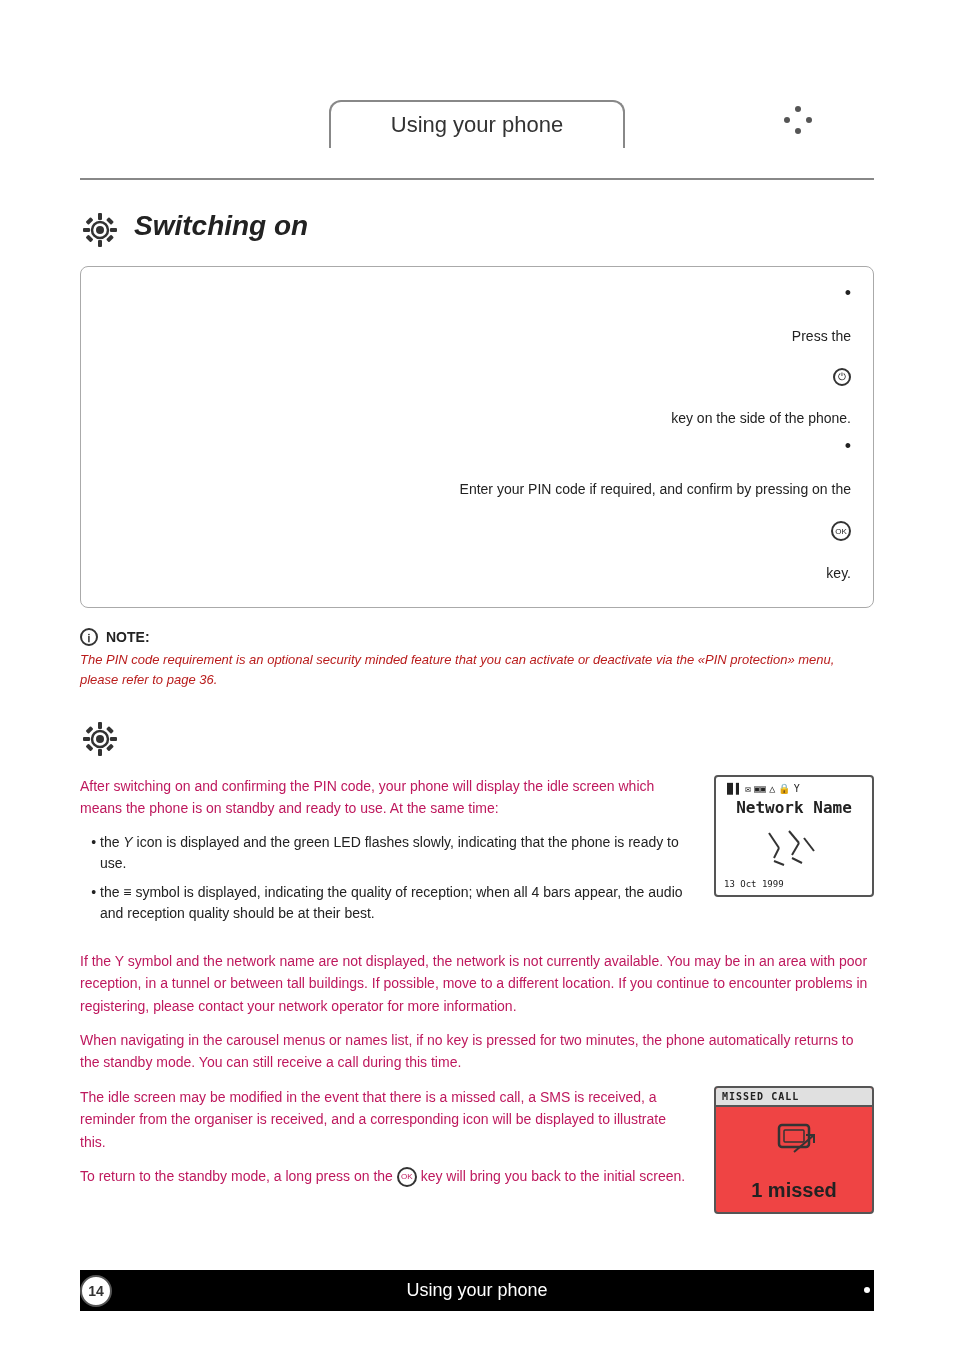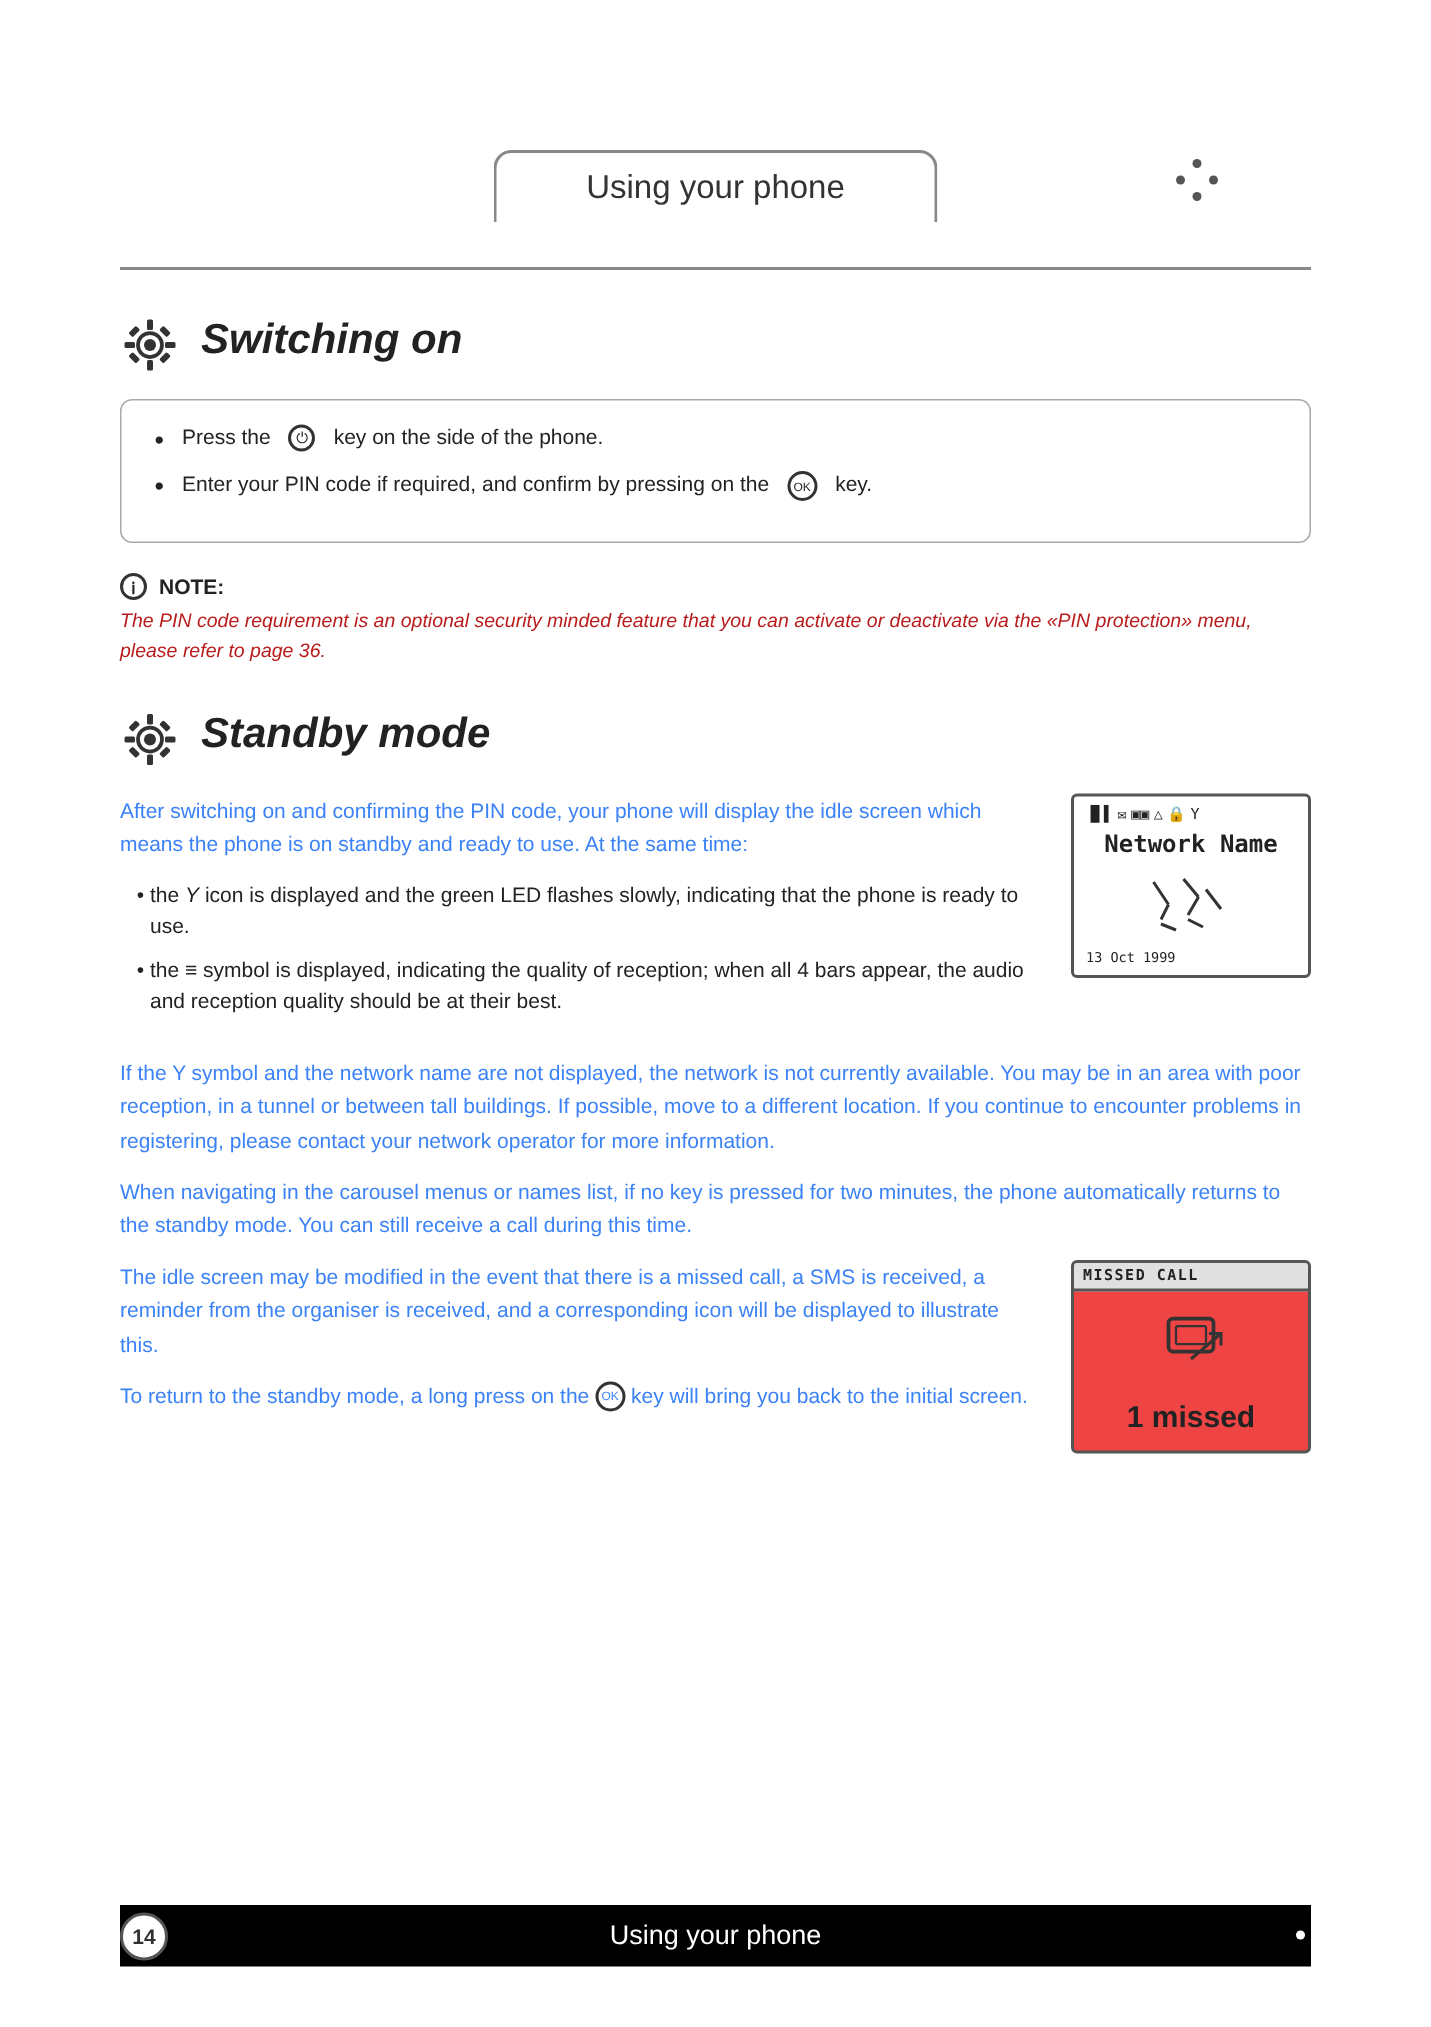--- a/index.html
+++ b/index.html
@@ -89,23 +89,24 @@
     }
 
     .info-box ul {
       list-style: none;
       padding: 0;
     }
 
     .info-box ul li {
       margin-bottom: 10px;
       display: flex;
-      align-items: flex-start;
-      gap: 12px;
+      align-items: flex-end;
+      gap: 24px;
       font-size: 14px;
+      flex-direction: column;
     }
 
     .info-box ul li::before {
       content: "•";
       font-size: 18px;
       flex-shrink: 0;
     }
 
     
     .note-section {
@@ -246,21 +247,21 @@
 
     .bullet-list li::marker {
       content: "• ";
     }
 
     
     p.body-text {
       font-size: 14px;
       line-height: 1.6;
       margin-bottom: 12px;
-      color: #3b82f6;
+      color: #be185d;
     }
 
     
     .inline-icon {
       display: inline-flex;
       align-items: center;
       justify-content: center;
       width: 18px;
       height: 18px;
       border: 2px solid #333;
@@ -407,21 +408,20 @@
       <circle cx="20" cy="20" r="4" fill="#333"></circle>
       <rect x="18" y="3" width="4" height="7" rx="1" fill="#333"></rect>
       <rect x="18" y="30" width="4" height="7" rx="1" fill="#333"></rect>
       <rect x="3" y="18" width="7" height="4" rx="1" fill="#333"></rect>
       <rect x="30" y="18" width="7" height="4" rx="1" fill="#333"></rect>
       <rect x="7.5" y="7.5" width="4" height="7" rx="1" fill="#333" transform="rotate(45 9.5 11)"></rect>
       <rect x="28" y="7.5" width="4" height="7" rx="1" fill="#333" transform="rotate(-45 30 11)"></rect>
       <rect x="7.5" y="25" width="4" height="7" rx="1" fill="#333" transform="rotate(-45 9.5 28.5)"></rect>
       <rect x="28" y="25" width="4" height="7" rx="1" fill="#333" transform="rotate(45 30 28.5)"></rect>
     </svg>
-    <h2>Standby mode</h2>
   </div>
 
   <div class="content-with-image">
     <div class="content-text">
       <p class="body-text">After switching on and confirming the PIN code, your phone will display the idle screen which means the phone is on standby and ready to use.  At the same time:</p>
       <ul class="bullet-list">
         <li>
           the <em>Y</em> icon is displayed and the green LED flashes slowly, indicating that the phone is ready to use.
         </li>
         <li>

